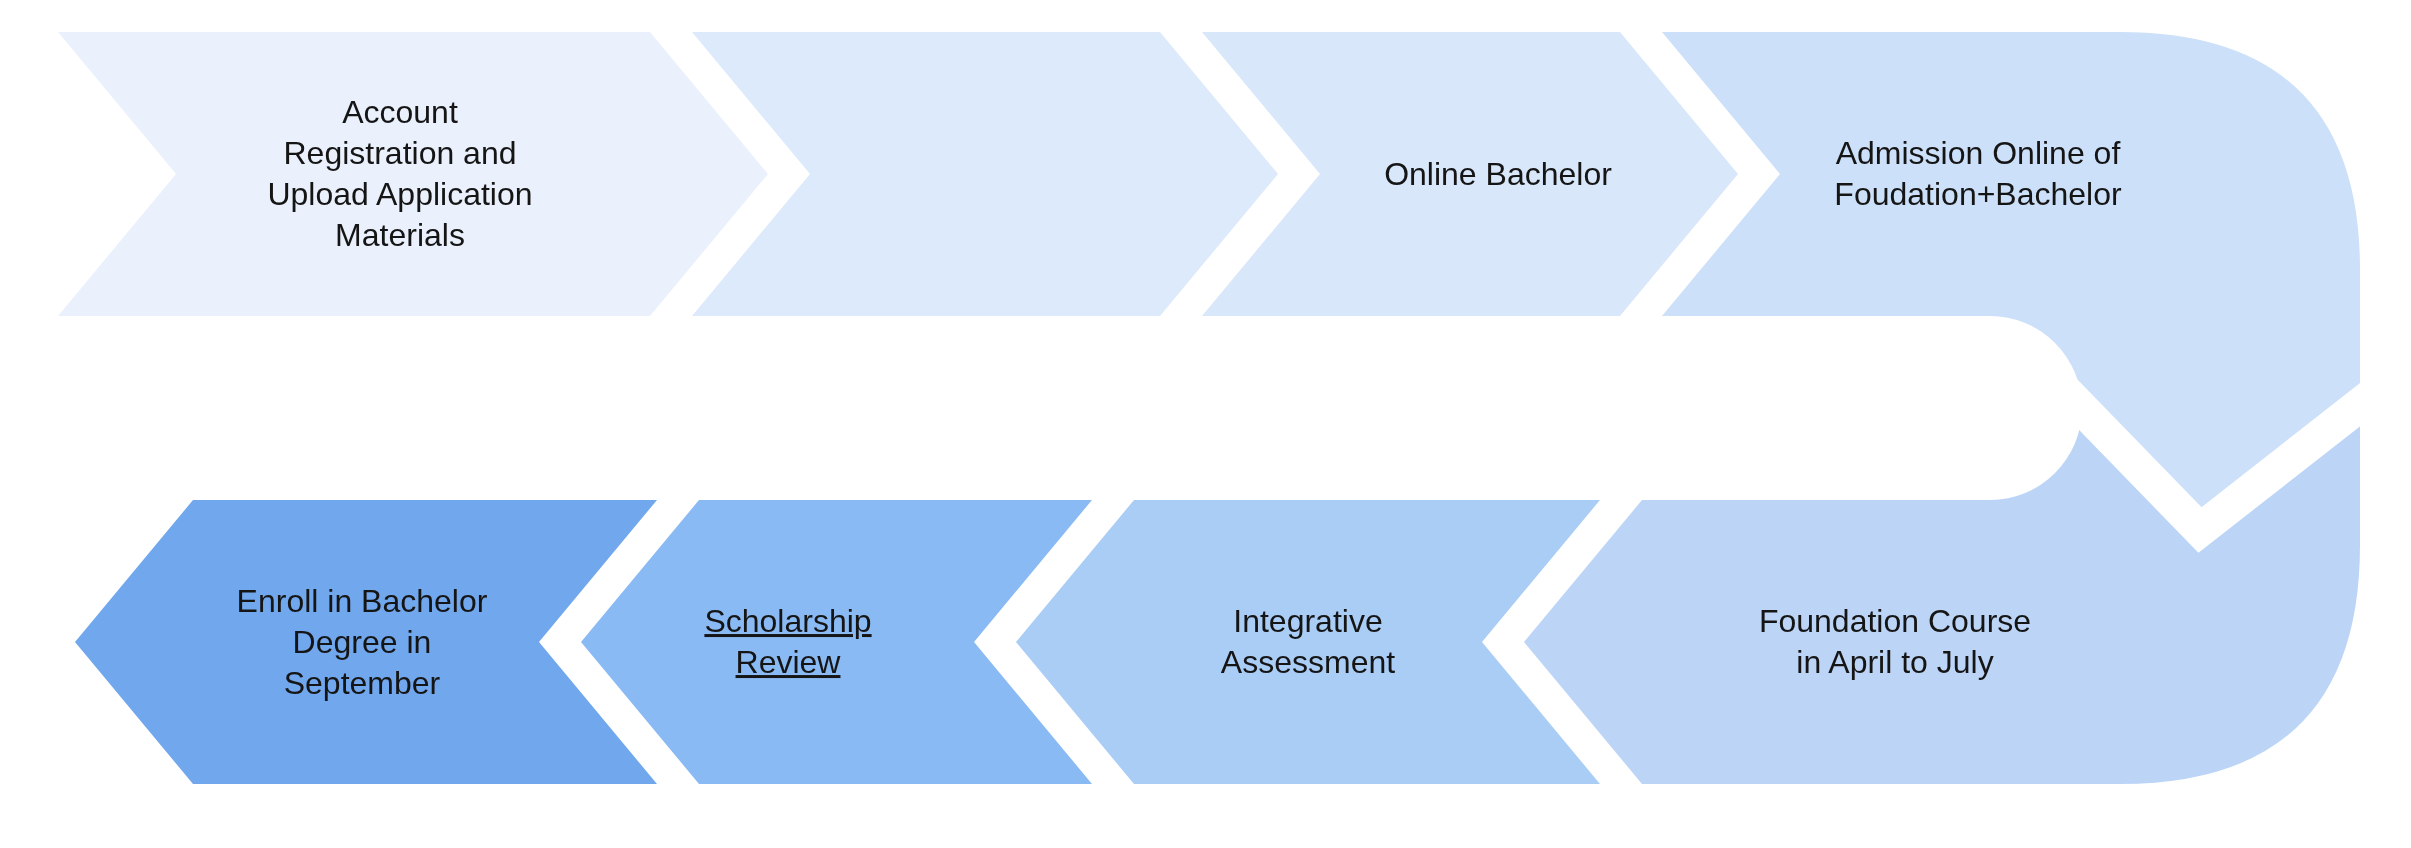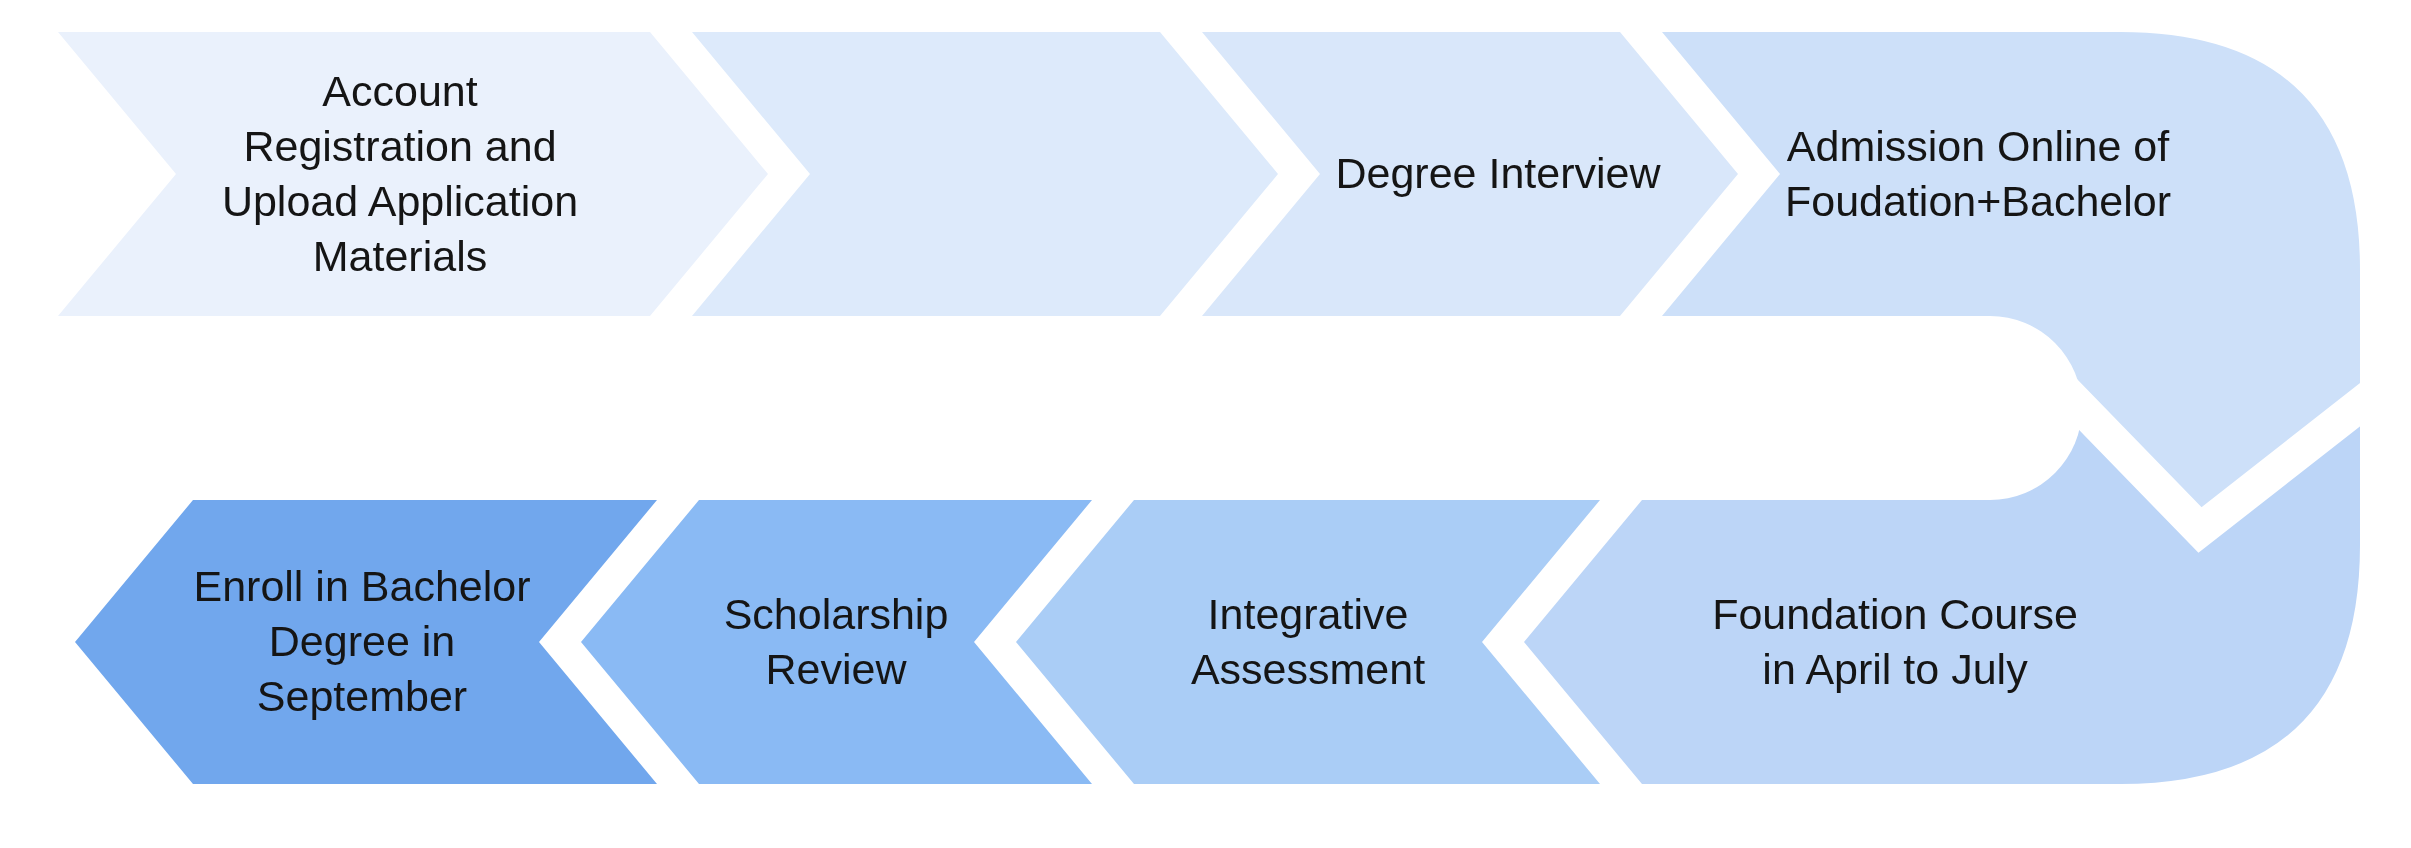--- a/index.html
+++ b/index.html
@@ -19,21 +19,21 @@
     position: absolute;
     inset: 0;
     width: 100%;
     height: 100%;
   }
   .label {
     position: absolute;
     transform: translate(-50%, -50%);
     text-align: center;
     white-space: pre-line;
-    font-size: 43px;
+    font-size: 32px;
     line-height: 1.28;
     font-weight: 400;
     color: #151515;
     pointer-events: none;
   }
 </style>
 </head>
 <body>
 
 <div class="canvas">
@@ -54,26 +54,26 @@
 
     <path fill="#ffffff" d="M 1650,316 L 1990,316 A 92 92 0 0 1 1990,500 L 1650,500 Z"></path>
 
     <path fill="none" stroke="#ffffff" stroke-width="34" stroke-linejoin="miter" stroke-linecap="butt" d="M 2030,355 L 2200,530 L 2375,393"></path>
   </svg>
 
   <div class="label" style="left:400px;  top:174px;">Account
 Registration and
 Upload Application
 Materials</div>
-  <div class="label" style="left:1498px; top:174px;">Degree Interview</div>
+  <div class="label" style="left:1498px; top:174px;">Online Bachelor</div>
   <div class="label" style="left:1978px; top:174px;">Admission Online of
 Foudation+Bachelor</div>
   <div class="label" style="left:1895px; top:642px;">Foundation Course
 in April to July</div>
   <div class="label" style="left:1308px; top:642px;">Integrative
 Assessment</div>
-  <div class="label" style="left:836px;  top:642px;">Scholarship
+  <div class="label" style="left:788px;  top:642px;text-decoration:underline;">Scholarship
 Review</div>
   <div class="label" style="left:362px;  top:642px;">Enroll in Bachelor
 Degree in
 September</div>
 
 </div>
 
 </body></html>

